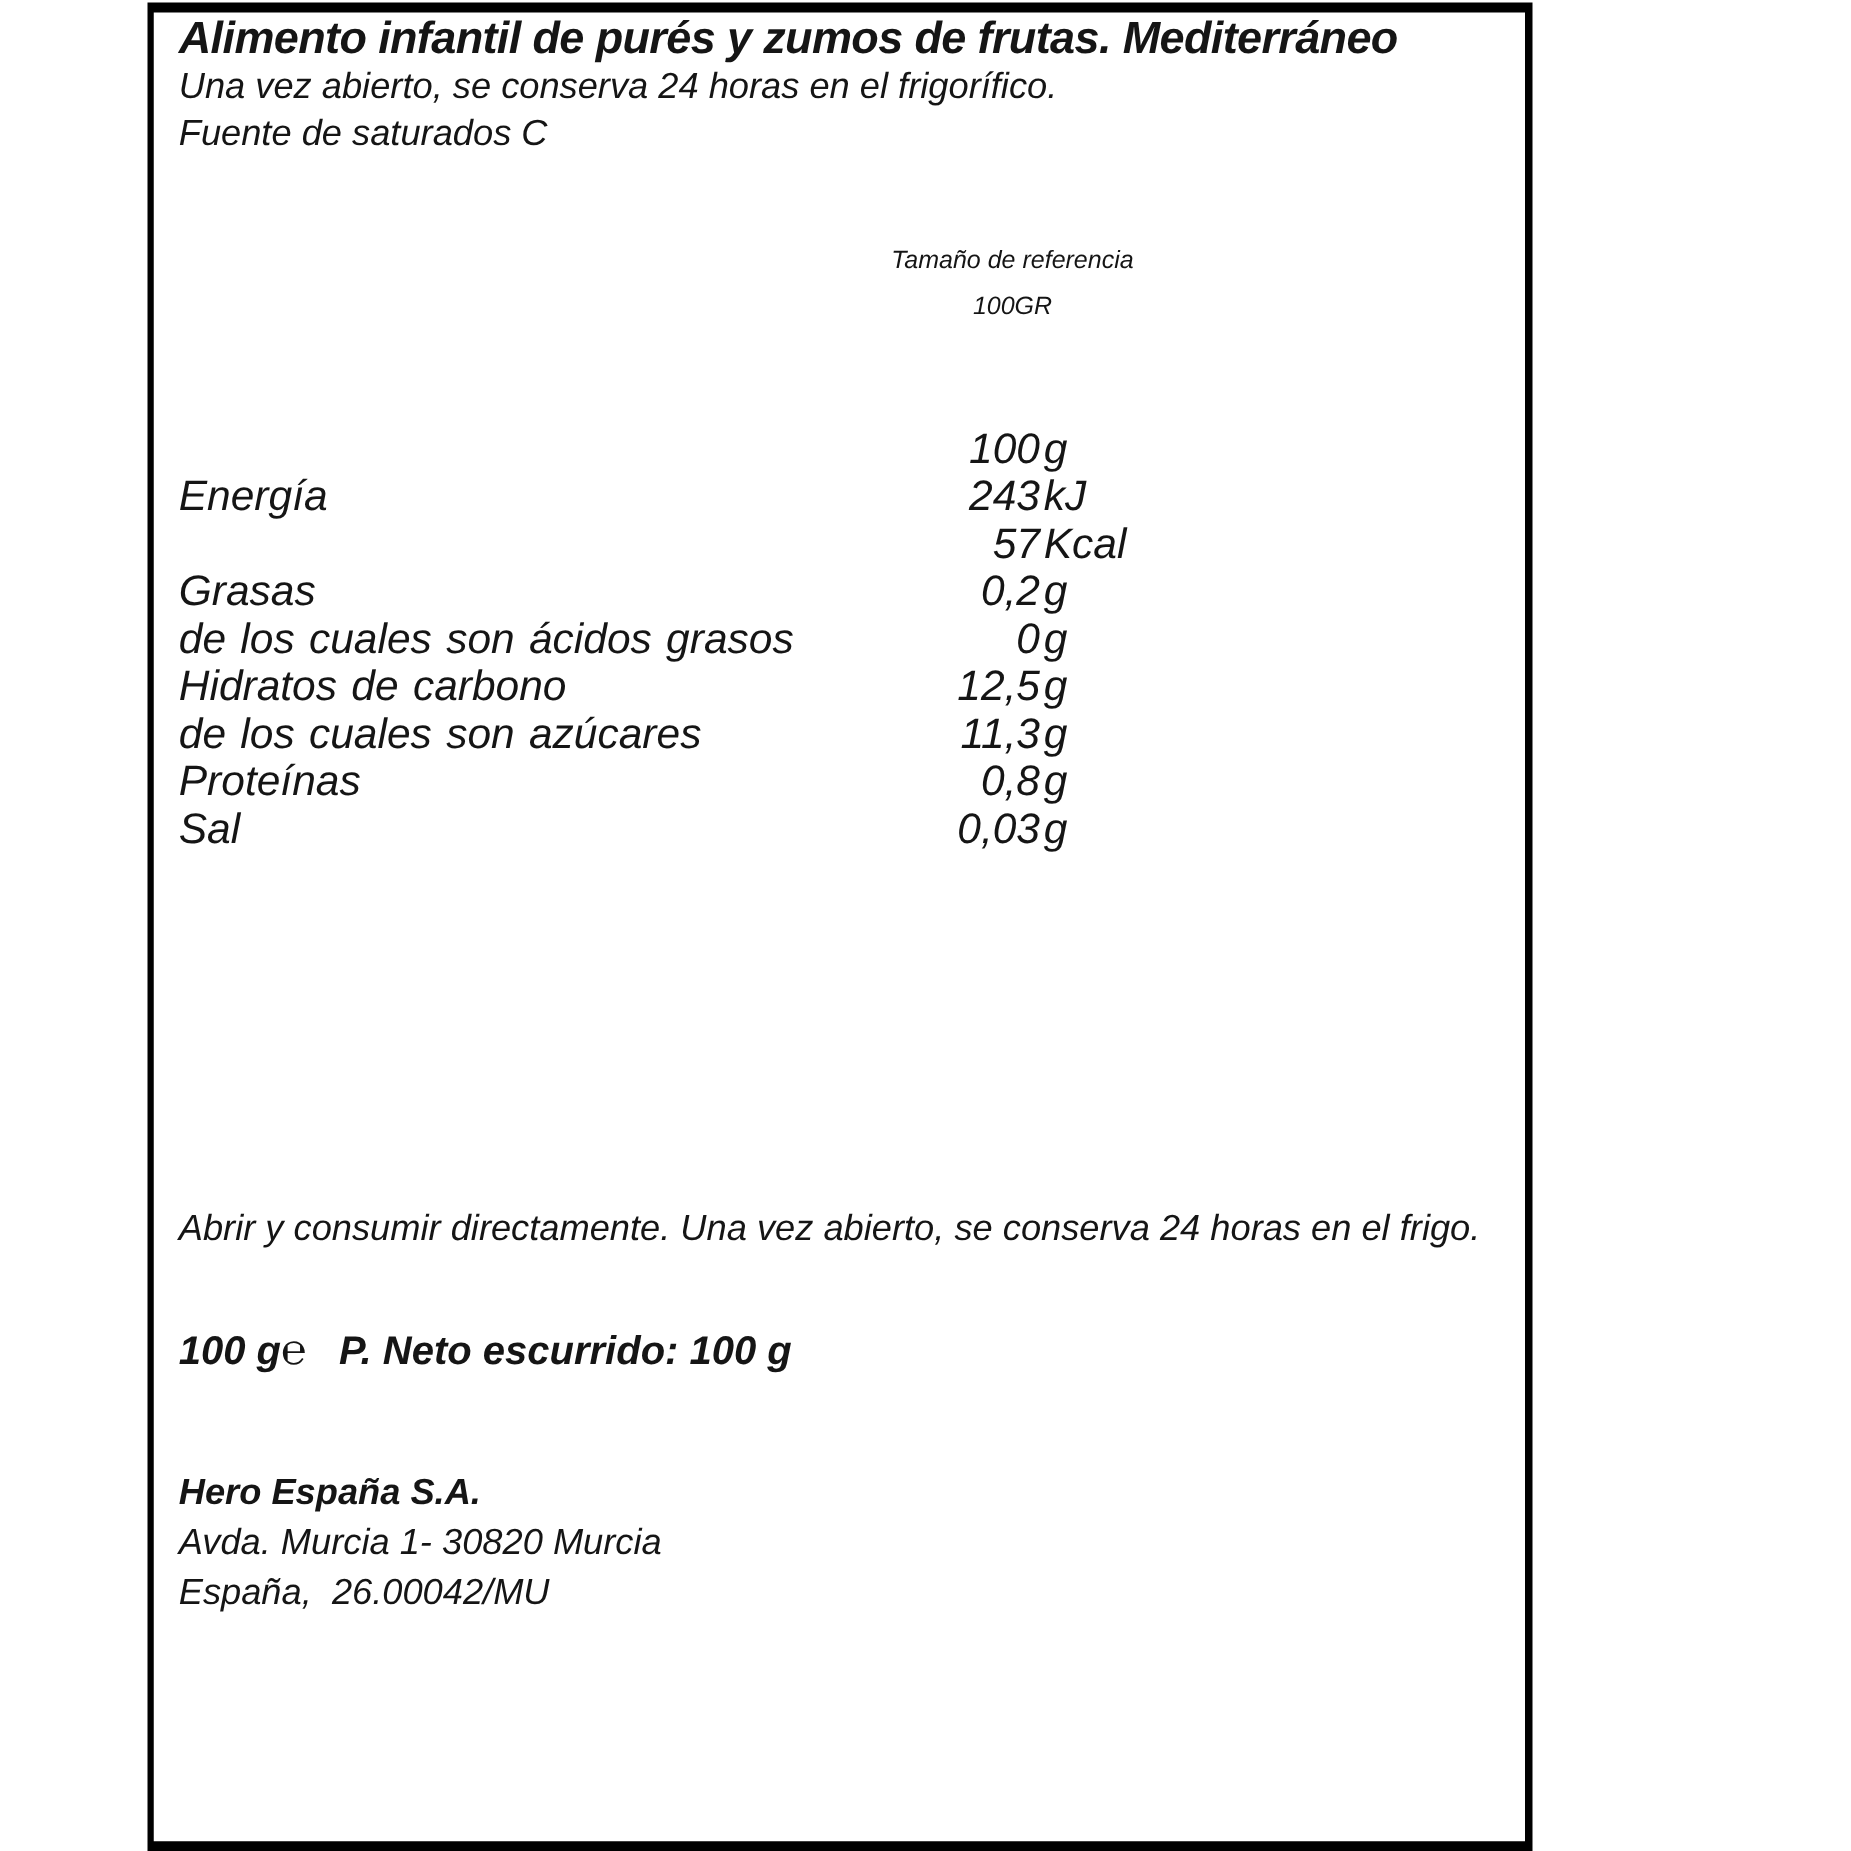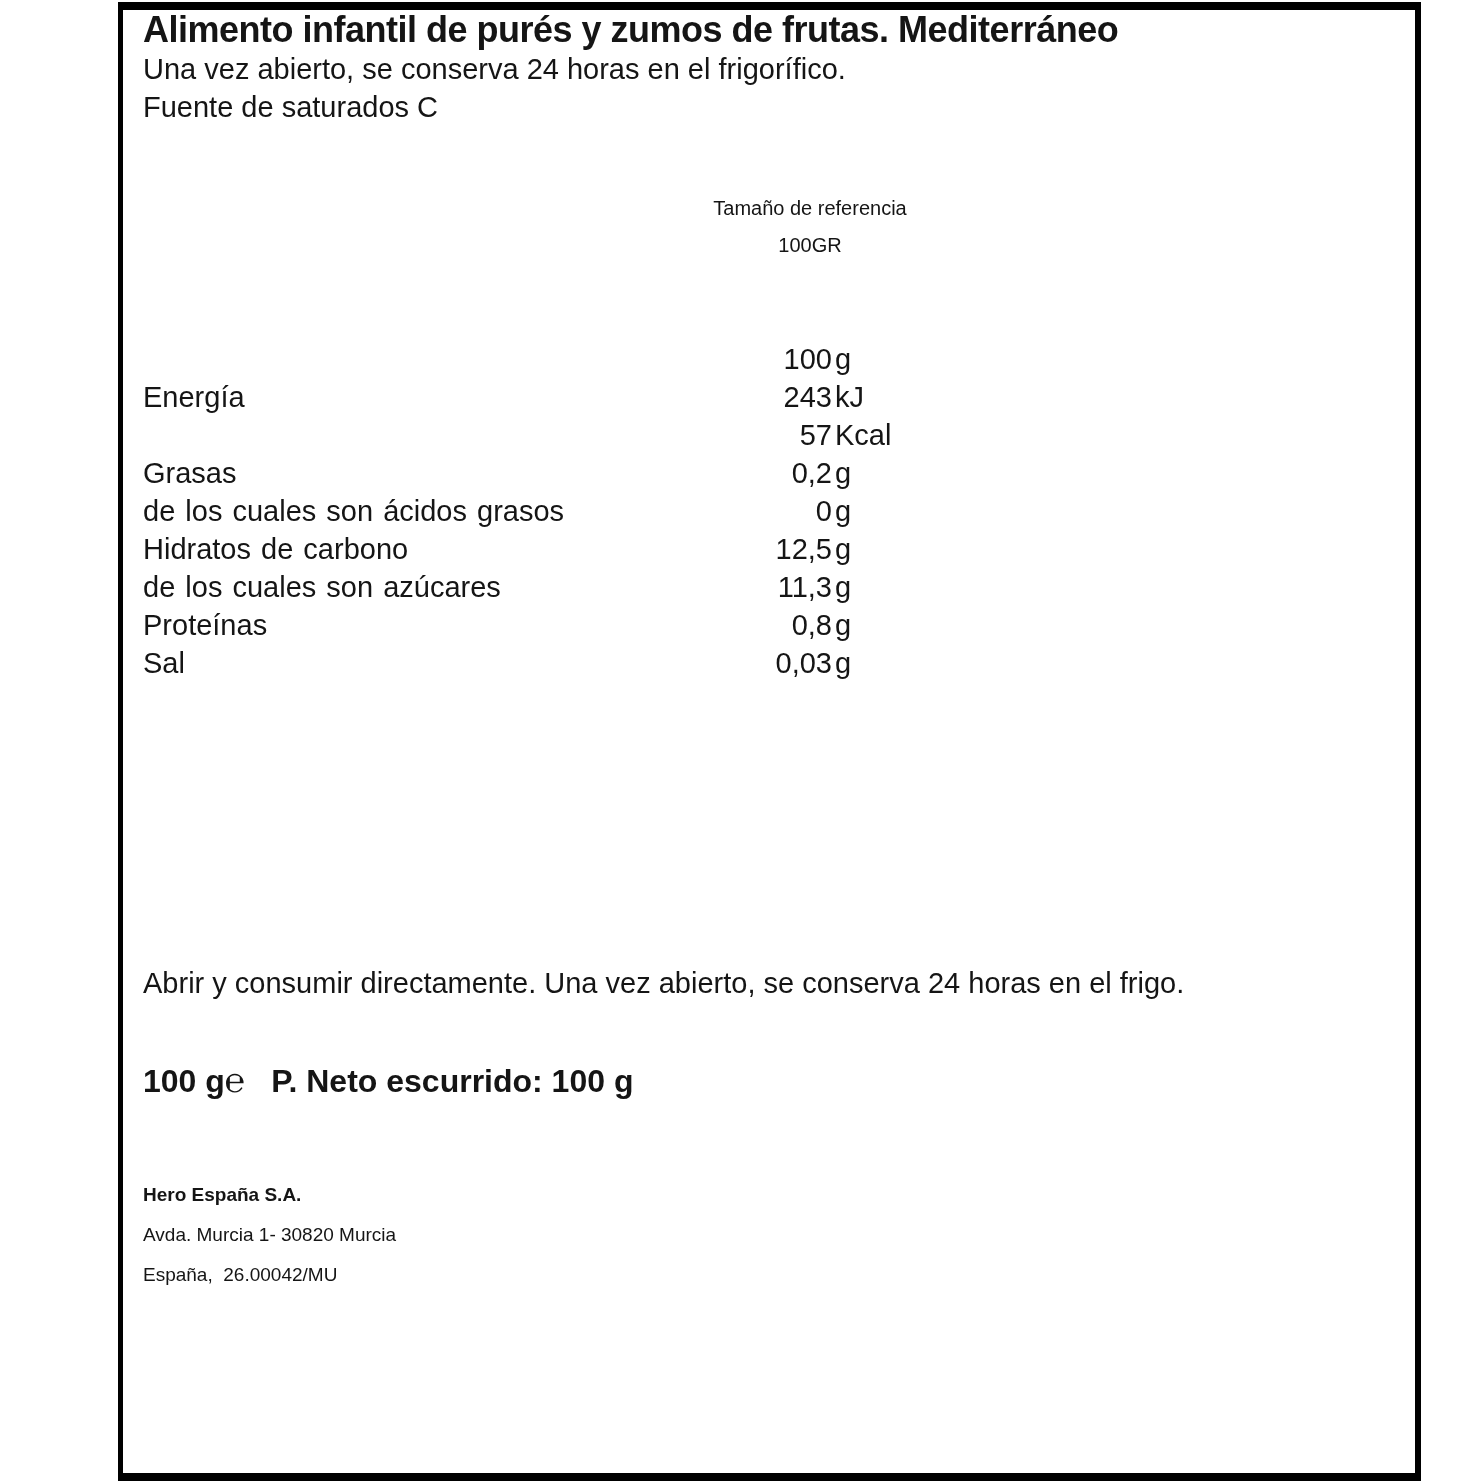--- a/index.html
+++ b/index.html
@@ -15,28 +15,29 @@
     position: relative;
     width: 1481px;
     height: 1481px;
     background: #ffffff;
     overflow: hidden;
   }
   .frame {
     position: absolute;
     left: 118px;
     top: 2px;
-    width: 1303px;
+    width: 1108px;
     height: 1479px;
     box-sizing: border-box;
     border-style: solid;
     border-color: #000000;
     border-width: 8px 6px 8px 5px;
     background: #ffffff;
     overflow: hidden;
+    font-style: italic;
   }
   .content {
     position: relative;
     padding: 0 14px 0 20px;
   }
   .product-title {
     margin: 0;
     font-size: 36px;
     font-weight: bold;
     line-height: 40px;
@@ -60,21 +61,21 @@
     line-height: 37px;
     white-space: pre-line;
   }
   .nutrition {
     margin-top: 76px;
     width: 760px;
   }
   .nrow {
     display: grid;
     grid-template-columns: 520px 169px 66px;
-    font-size: 29px;
+    font-size: 34px;
     line-height: 38px;
   }
   .nlabel { word-spacing: 2px; }
   .nvalue { text-align: right; }
   .nunit  { padding-left: 3px; }
   .usage-note {
     margin-top: 282px;
   }
   .netweight-line {
     margin-top: 56px;
@@ -83,21 +84,21 @@
     line-height: 44px;
     white-space: nowrap;
   }
   .estimated-sign {
     font-weight: normal;
     font-size: 34px;
   }
   .drained { margin-left: 26px; }
   .manufacturer {
     margin-top: 72px;
-    font-size: 19px;
+    font-size: 29px;
     line-height: 40px;
   }
   .mfr-name { font-weight: bold; }
 </style>
 </head>
 <body>
 
 <div class="canvas">
   <div class="frame">
     <div class="content">

